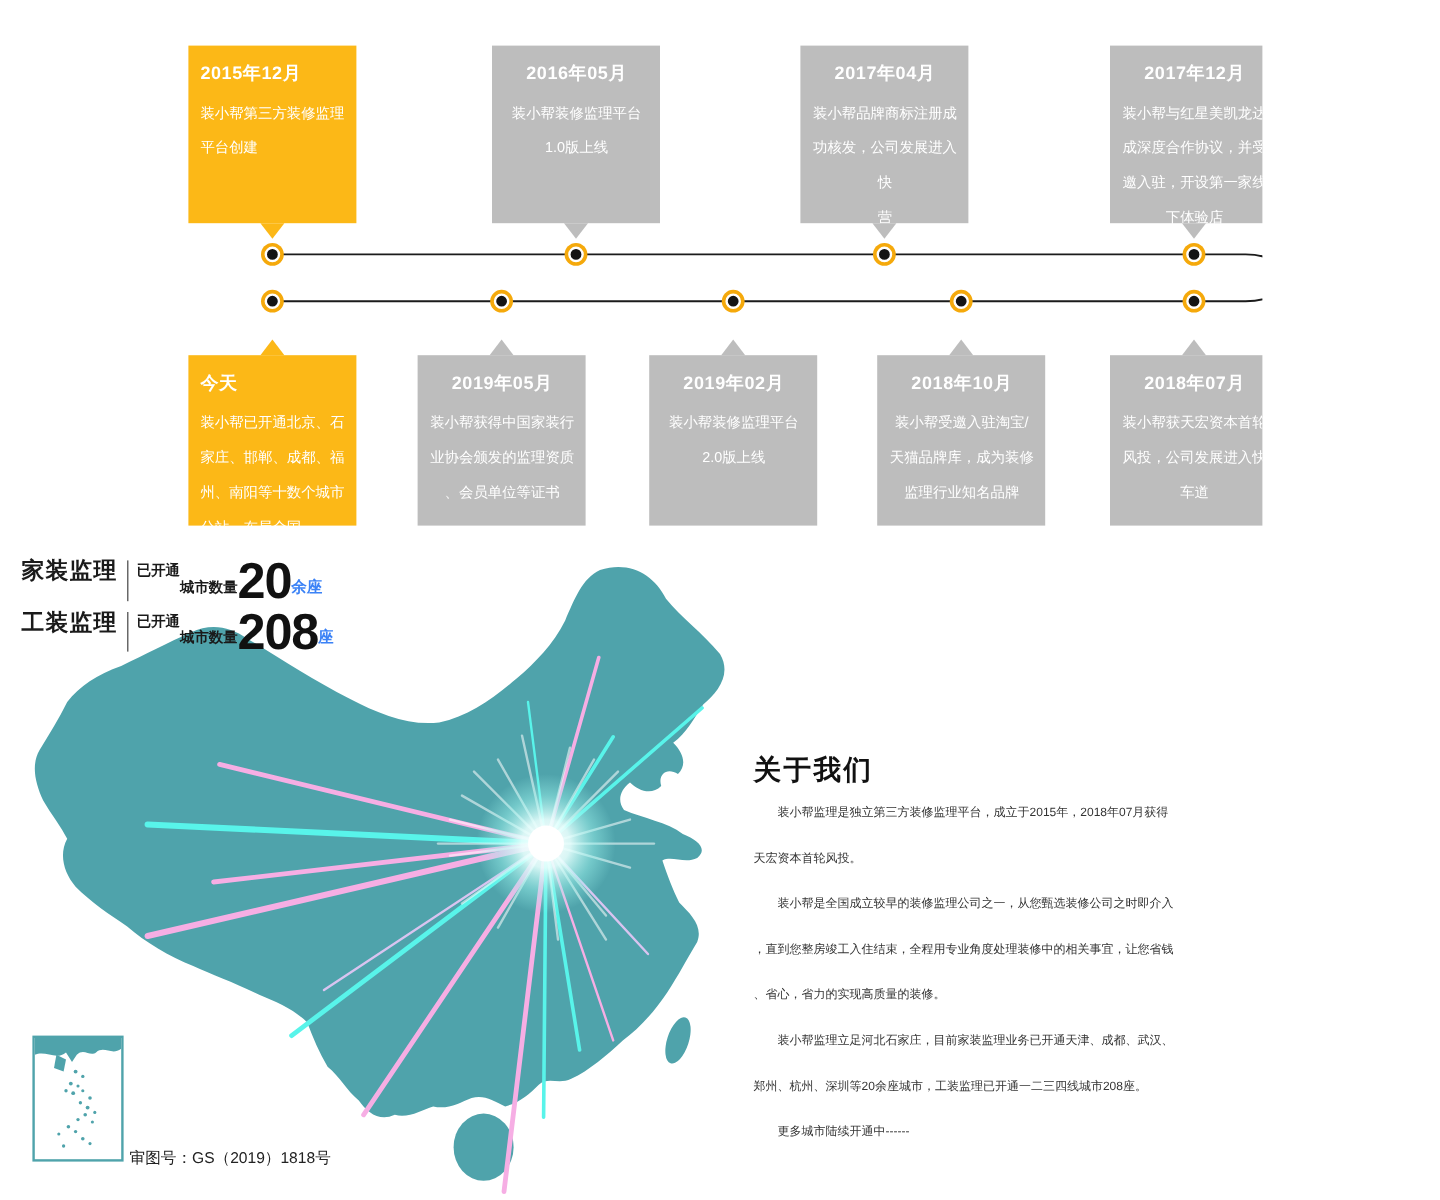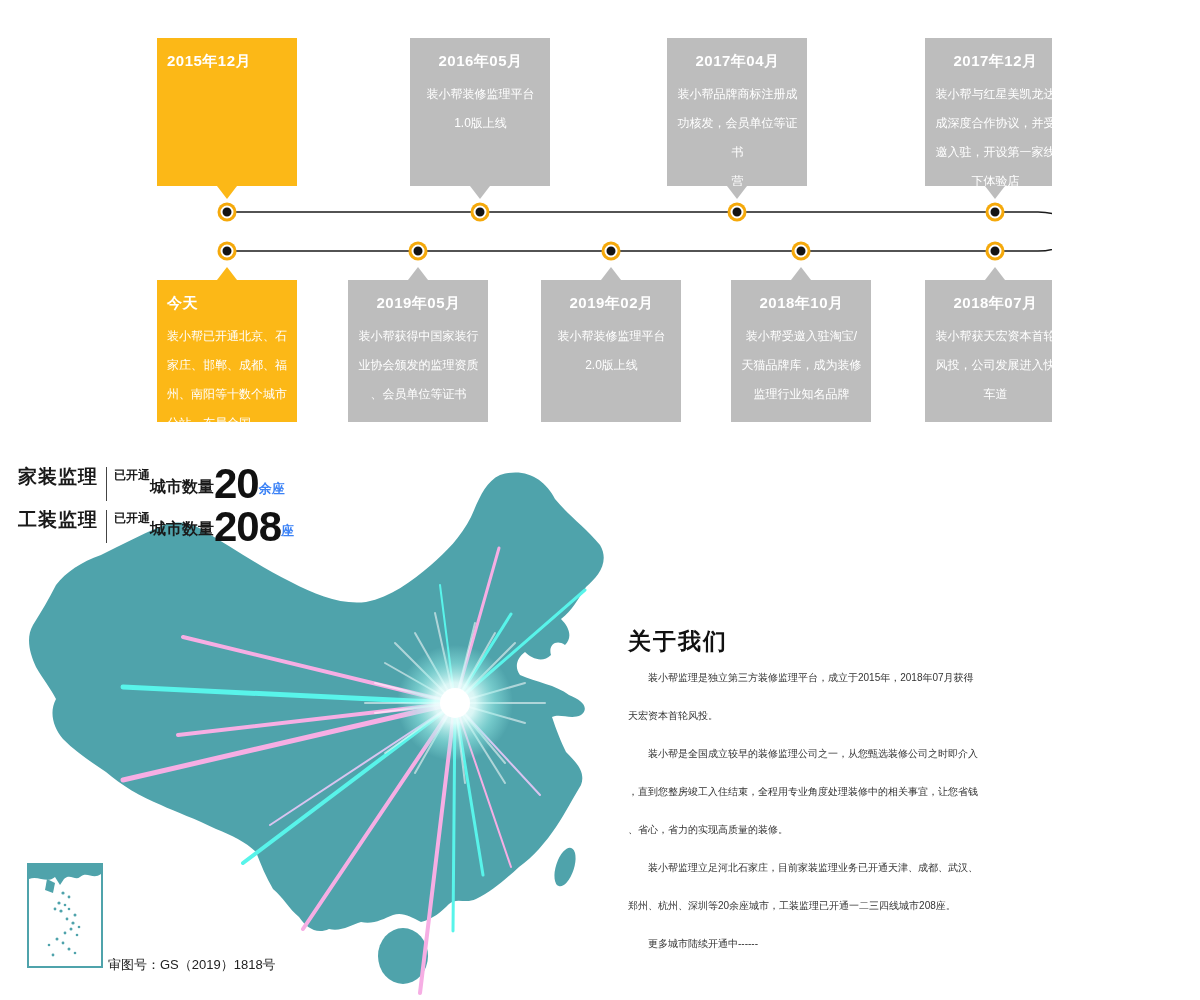--- a/index.html
+++ b/index.html
@@ -6,41 +6,41 @@
   .canvas{
     position:relative;width:1052px;height:1000px;background:#ffffff;overflow:hidden;
     font-family:"Liberation Sans","DejaVu Sans",sans-serif;
   }
   
   .tl-line{position:absolute;left:0;top:0;pointer-events:none;}
   .tcard{position:absolute;width:140px;box-sizing:border-box;padding:14px 9px 10px 10px;color:#fff;}
   .tcard.yellow{background:#FCB817;}
   .tcard.gray{background:#BDBDBD;text-align:center;}
   .tcard.top-row{top:38px;height:148px;}
-  .tcard.bottom-row{top:280px;height:142px;}
+  .tcard.bottom-row{top:296px;height:142px;}
   .tcard-title{font-size:15px;font-weight:700;margin-bottom:9px;letter-spacing:.5px;}
   .tcard-body{font-size:12px;line-height:29px;white-space:pre-line;}
   .ptr{position:absolute;left:50%;transform:translateX(-50%);width:0;height:0;
        border-left:10px solid transparent;border-right:10px solid transparent;}
   .ptr.down{top:100%;border-top:13px solid #BDBDBD;}
   .ptr.up{bottom:100%;border-bottom:13px solid #BDBDBD;}
   .yellow .ptr.down{border-top-color:#FCB817;}
   .yellow .ptr.up{border-bottom-color:#FCB817;}
   .node{position:absolute;width:9px;height:9px;border-radius:50%;background:#141414;
         border:2px solid #fff;box-shadow:0 0 0 3px #F5A90B;transform:translate(-50%,-50%);}
   
   .stats{position:absolute;left:18px;top:466px;z-index:5;}
   .stat-row{display:flex;align-items:stretch;margin-bottom:7px;}
   .stat-label{font-size:19px;font-weight:700;color:#1a1a1a;line-height:21px;display:flex;
               flex-direction:row;justify-content:center;letter-spacing:1px;}
   .stat-divider{width:1px;background:#444;margin:1px 7px 1px 8px;}
   .stat-right{display:flex;flex-direction:row;justify-content:space-between;padding:1px 0;}
   .stat-opened{font-size:12px;font-weight:700;color:#1a1a1a;}
   .stat-line{display:flex;align-items:flex-end;}
-  .stat-count-label{font-size:16px;font-weight:700;color:#1a1a1a;padding-bottom:3px;}
+  .stat-count-label{font-size:12px;font-weight:700;color:#1a1a1a;padding-bottom:3px;}
   .stat-count{font-size:42px;font-weight:700;color:#111;line-height:.8;letter-spacing:-1px;}
   .stat-suffix{font-size:13px;font-weight:700;color:#3b82f6;padding-bottom:3px;}
   
   .map-svg{position:absolute;left:20px;top:465px;}
   .inset{position:absolute;left:27px;top:863px;width:76px;height:105px;box-sizing:border-box;
          border:2px solid #4FA3AB;background:#fff;}
   .map-credit{position:absolute;left:108px;top:956px;font-size:13px;color:#222;font-weight:400;}
   
   .about{position:absolute;left:628px;top:628px;width:562px;}
   .about-heading{font-size:23px;font-weight:700;color:#111;margin:0 0 5px 0;line-height:26px;letter-spacing:2px;}
@@ -50,32 +50,34 @@
 <body>
 
 <div class="canvas">
 
   <svg class="tl-line" width="1200" height="440" viewBox="0 0 1200 440">
     <path d="M227,212 H1038 C1082,212 1082,251 1038,251 H227" fill="none" stroke="#1b1b1b" stroke-width="1.6"></path>
   </svg>
 
   <div class="tcard yellow top-row" style="left:157px">
     <div class="tcard-title">2015年12月</div>
+    <div class="tcard-body">装小帮第三方装修监理
+平台创建</div>
     <span class="ptr down"></span>
   </div>
   <div class="tcard gray top-row" style="left:410px">
     <div class="tcard-title">2016年05月</div>
     <div class="tcard-body">装小帮装修监理平台
 1.0版上线</div>
     <span class="ptr down"></span>
   </div>
   <div class="tcard gray top-row" style="left:667px">
     <div class="tcard-title">2017年04月</div>
     <div class="tcard-body">装小帮品牌商标注册成
-功核发，会员单位等证书
+功核发，公司发展进入快
 营</div>
     <span class="ptr down"></span>
   </div>
   <div class="tcard gray top-row" style="left:925px">
     <div class="tcard-title">2017年12月</div>
     <div class="tcard-body">装小帮与红星美凯龙达
 成深度合作协议，并受
 邀入驻，开设第一家线
 下体验店</div>
     <span class="ptr down"></span>

